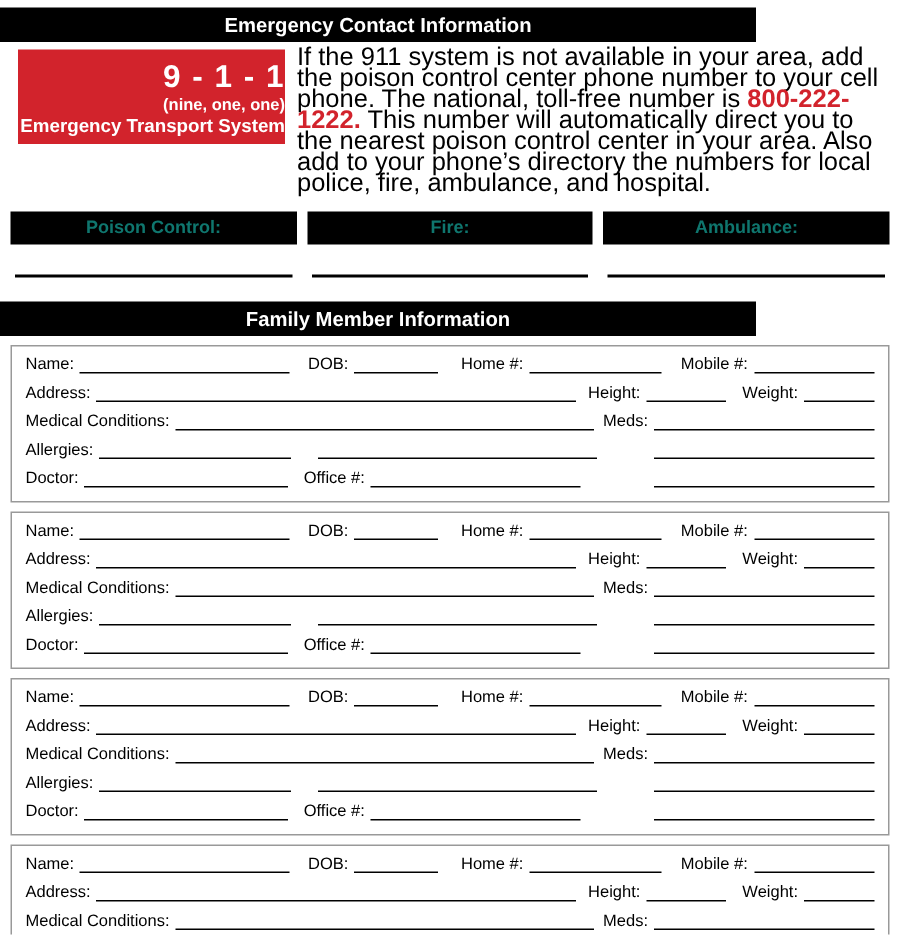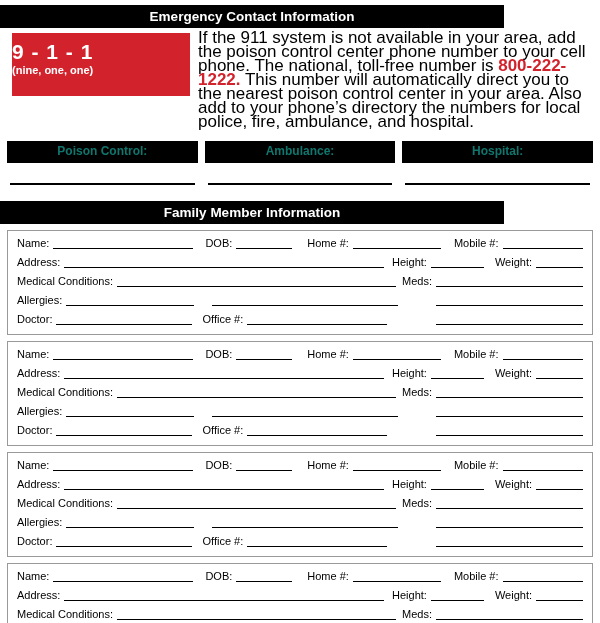--- a/index.html
+++ b/index.html
@@ -12,21 +12,21 @@
   }
   .bar {
     background:#000; color:#fff;
     font-weight:bold; font-size:13.5px;
     text-align:center; padding:4px 0;
     width:504px;
   }
   .intro { display:flex; margin-top:5px; padding:0 10px 0 12px; }
   .red-box {
     width:178px; height:63px; flex:0 0 178px;
-    background:#d2232c; color:#fff; text-align:left;
+    background:#d2232c; color:#fff; text-align:right;
     padding-top:7px;
   }
   .red-box .num { font-size:21px; font-weight:bold; letter-spacing:1px; line-height:23px; }
   .red-box .words { font-size:11px; font-weight:bold; line-height:14px; }
   .red-box .system { font-size:12.5px; font-weight:bold; line-height:15px; }
   .info {
     flex:1; margin-left:8px; margin-top:-2px;
     font-size:17px; line-height:14px;
   }
   .red-text { color:#d2232c; font-weight:bold; }
@@ -59,37 +59,38 @@
 </style>
 </head>
 <body>
 
 <div class="bar">Emergency Contact Information</div>
 
 <div class="intro">
   <div class="red-box">
     <div class="num">9 - 1 - 1</div>
     <div class="words">(nine, one, one)</div>
+    <div class="system">Emergency Transport System</div>
   </div>
   <p class="info"><span>If the 911 system is not available in your area, add the poison control center phone number to your cell phone. The national, toll-free number is </span><span class="red-text">800-222-1222.</span><span> This number will automatically direct you to the nearest poison control center in your area. Also add to your phone’s directory the numbers for local police, fire, ambulance, and hospital.</span></p>
 </div>
 
 <div class="contacts">
   <div class="contact-col">
     <div class="contact-box">Poison Control:</div>
     <div class="contact-line"></div>
   </div>
   <div class="contact-col">
+    <div class="contact-box">Fire:</div>
+    <div class="contact-line"></div>
+  </div>
+  <div class="contact-col">
     <div class="contact-box">Ambulance:</div>
     <div class="contact-line"></div>
   </div>
-  <div class="contact-col">
-    <div class="contact-box">Hospital:</div>
-    <div class="contact-line"></div>
-  </div>
 </div>
 
 <div class="bar family-bar">Family Member Information</div>
 
 <div id="family-members">
   <div class="member">
     <div class="row">
       <span class="lbl">Name:</span>
       <span class="line w140"></span>
       <span class="sp12"></span>

